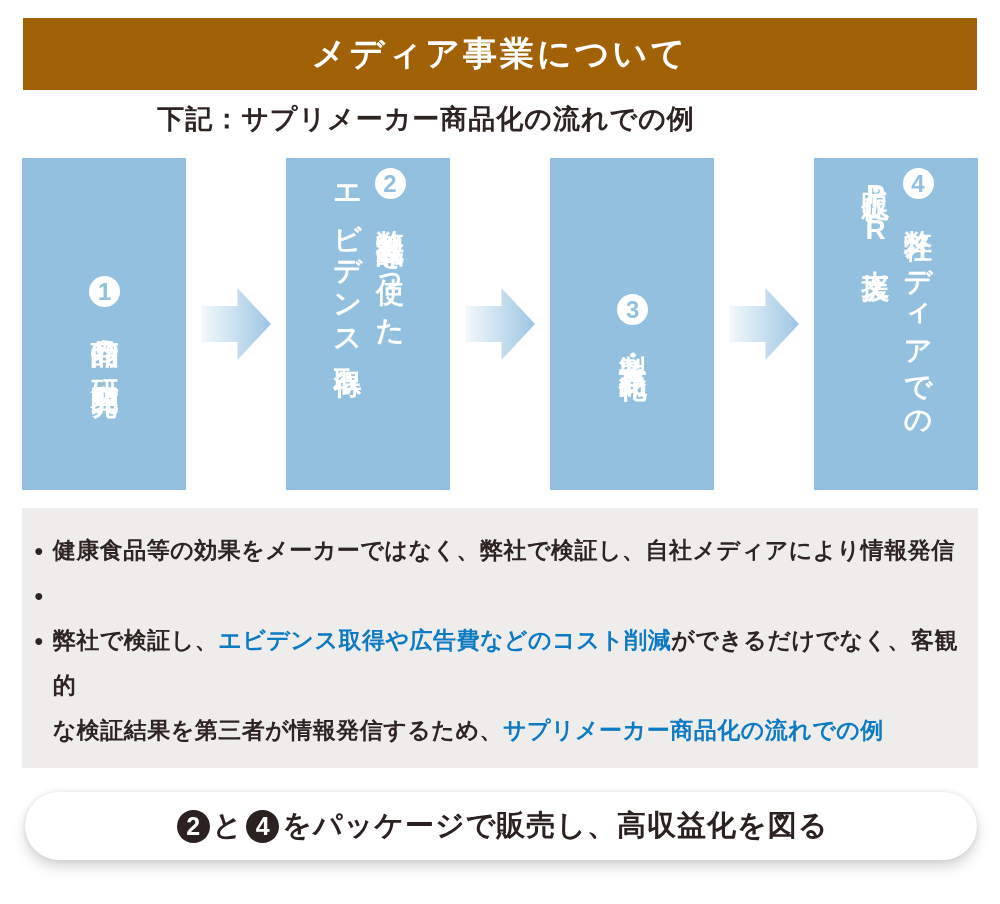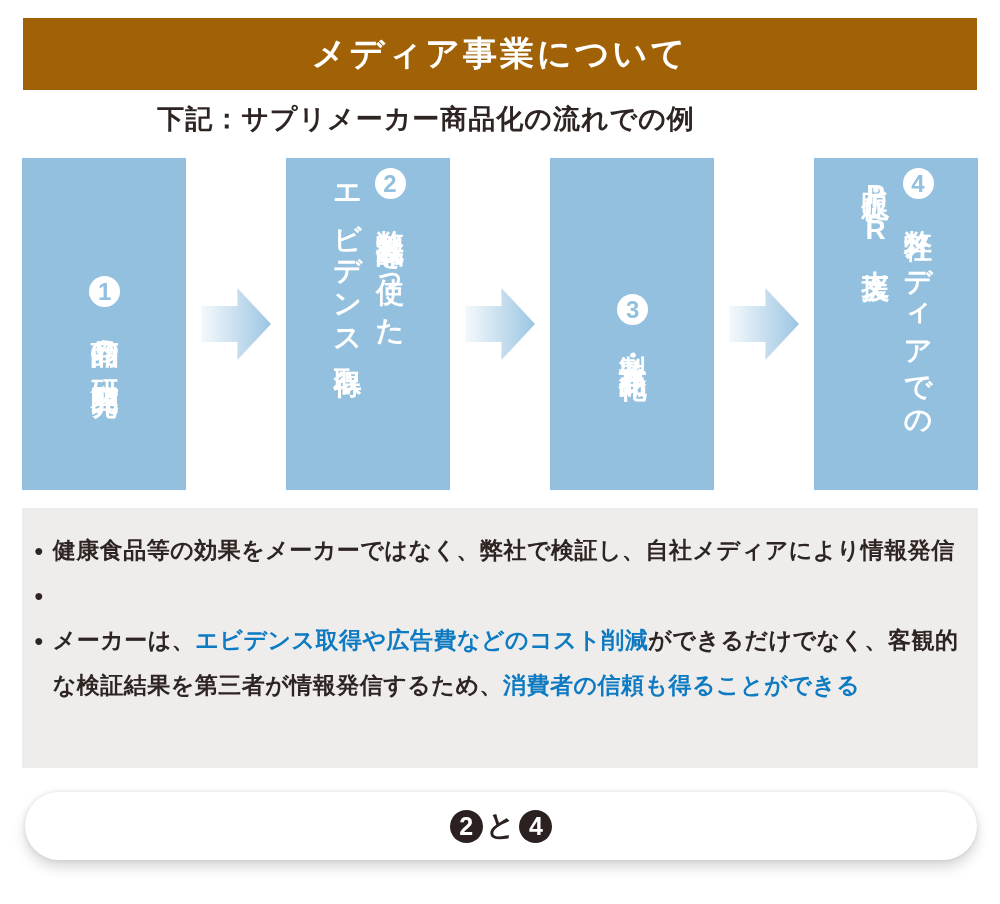--- a/index.html
+++ b/index.html
@@ -110,22 +110,23 @@
 <div class="notes">
     <div class="bullet-row">
       <span class="dot">●</span>
       <div class="bullet-text"><span class="seg-dark">健康食品等の効果をメーカーではなく、弊社で検証し、自社メディアにより情報発信</span></div>
     </div>
     <div class="bullet-row">
       <span class="dot">●</span>
     </div>
     <div class="bullet-row">
       <span class="dot">●</span>
-      <div class="bullet-text"><span class="seg-dark">メーカーは、</span><span class="seg-blue">エビデンス取得や広告費などのコスト削減</span><span class="seg-dark">ができるだけでなく、客観的
-な検証結果を第三者が情報発信するため、</span><span class="seg-blue">消費者の信頼も得ることができる</span></div>
+      <div class="bullet-text"><span class="seg-dark">弊社で検証し、</span><span class="seg-blue">エビデンス取得や広告費などのコスト削減</span><span class="seg-dark">ができるだけでなく、客観的
+な検証結果を第三者が情報発信するため、</span><span class="seg-blue">サプリメーカー商品化の流れでの例</span></div>
     </div>
   </div>
 
 <div class="footer-pill">
     <span class="footer-badge">2</span>
     <span>と</span>
     <span class="footer-badge">4</span>
+    <span>をパッケージで販売し、高収益化を図る</span>
   </div>
 
 </body></html>

